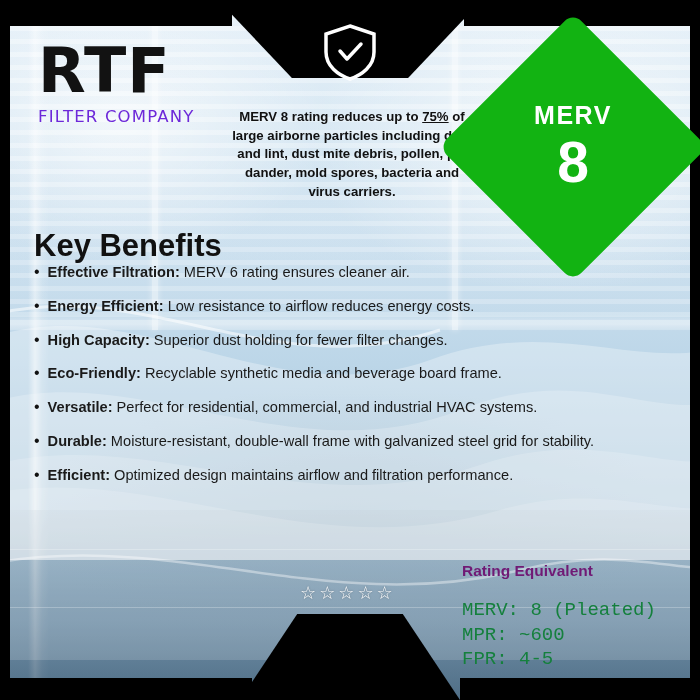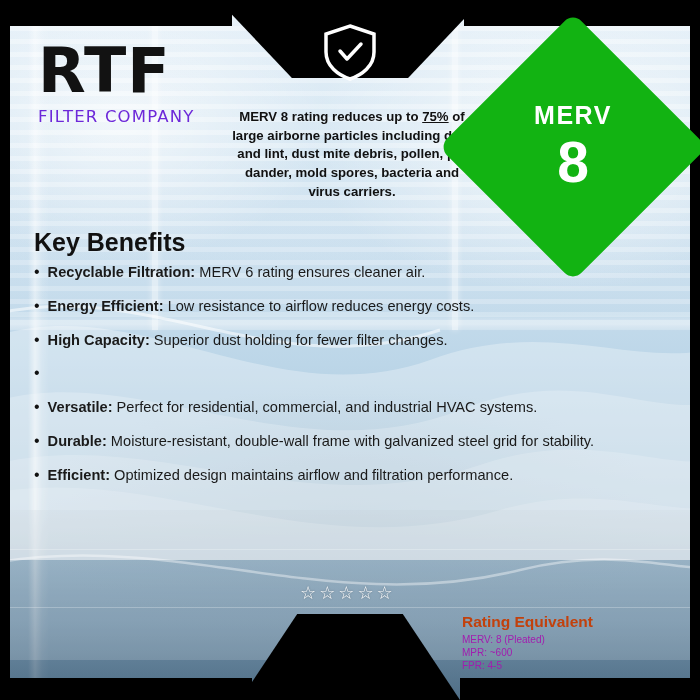--- a/index.html
+++ b/index.html
@@ -122,21 +122,21 @@
     position: absolute; inset: 0;
     display: flex; flex-direction: column; align-items: center; justify-content: center;
     color: #fff; line-height: 1;
   }
   .diamond .merv-label { font-size: 25px; font-weight: bold; letter-spacing: 1.5px; }
   .diamond .merv-num { font-size: 57px; font-weight: bold; margin-top: 6px; }
 
   
   .kb-title {
     position: absolute; left: 34px; top: 228px;
-    font-size: 25px; font-weight: bold; color: #111;
+    font-size: 31px; font-weight: bold; color: #111;
   }
   .benefits {
     position: absolute; left: 34px; top: 262px; width: 620px;
   }
   .benefit {
     display: flex; align-items: flex-start;
     font-size: 14.6px; color: #1a1a1a;
     margin-bottom: 13px; line-height: 1.42;
   }
   .benefit .dot {
@@ -149,22 +149,22 @@
     position: absolute; left: 300px; bottom: 96px;
     display: flex; gap: 3px;
     font-size: 18px; color: #fff;
     text-shadow: 0 0 2px rgba(0,0,0,.35);
   }
 
   
   .rating {
     position: absolute; right: 28px; bottom: 28px; text-align: left; width: 210px;
   }
-  .rating .hdr { font-size: 15.5px; font-weight: bold; color: #c2410c; margin-bottom: 2px; }
-  .rating .ln { font-size: 10px; color: #a21caf; line-height: 1.3; }
+  .rating .hdr { font-size: 15.5px; font-weight: bold; color: #701a75; margin-bottom: 18px; }
+  .rating .ln { font-size: 19px; color: #15803d; line-height: 1.3; font-family: Liberation Mono, monospace; }
 </style>
 </head>
 <body>
 
 <div id="page">
 
   <div class="bg-base"></div>
   <div class="bg-room"></div>
   <div class="blinds"></div>
 
@@ -217,32 +217,33 @@
     <div class="txt">
       <div class="merv-label">MERV</div>
       <div class="merv-num">8</div>
     </div>
   </div>
 
   <div class="kb-title">Key Benefits</div>
   <div class="benefits">
     <div class="benefit">
       <span class="dot">•</span>
-      <span><b>Recyclable Filtration:</b><span> MERV 6 rating ensures cleaner air.</span></span>
+      <span><b>Effective Filtration:</b><span> MERV 6 rating ensures cleaner air.</span></span>
     </div>
     <div class="benefit">
       <span class="dot">•</span>
       <span><b>Energy Efficient:</b><span> Low resistance to airflow reduces energy costs.</span></span>
     </div>
     <div class="benefit">
       <span class="dot">•</span>
       <span><b>High Capacity:</b><span> Superior dust holding for fewer filter changes.</span></span>
     </div>
     <div class="benefit">
       <span class="dot">•</span>
+      <span><b>Eco-Friendly:</b><span> Recyclable synthetic media and beverage board frame.</span></span>
     </div>
     <div class="benefit">
       <span class="dot">•</span>
       <span><b>Versatile:</b><span> Perfect for residential, commercial, and industrial HVAC systems.</span></span>
     </div>
     <div class="benefit">
       <span class="dot">•</span>
       <span><b>Durable:</b><span> Moisture-resistant, double-wall frame with galvanized steel grid for stability.</span></span>
     </div>
     <div class="benefit">

